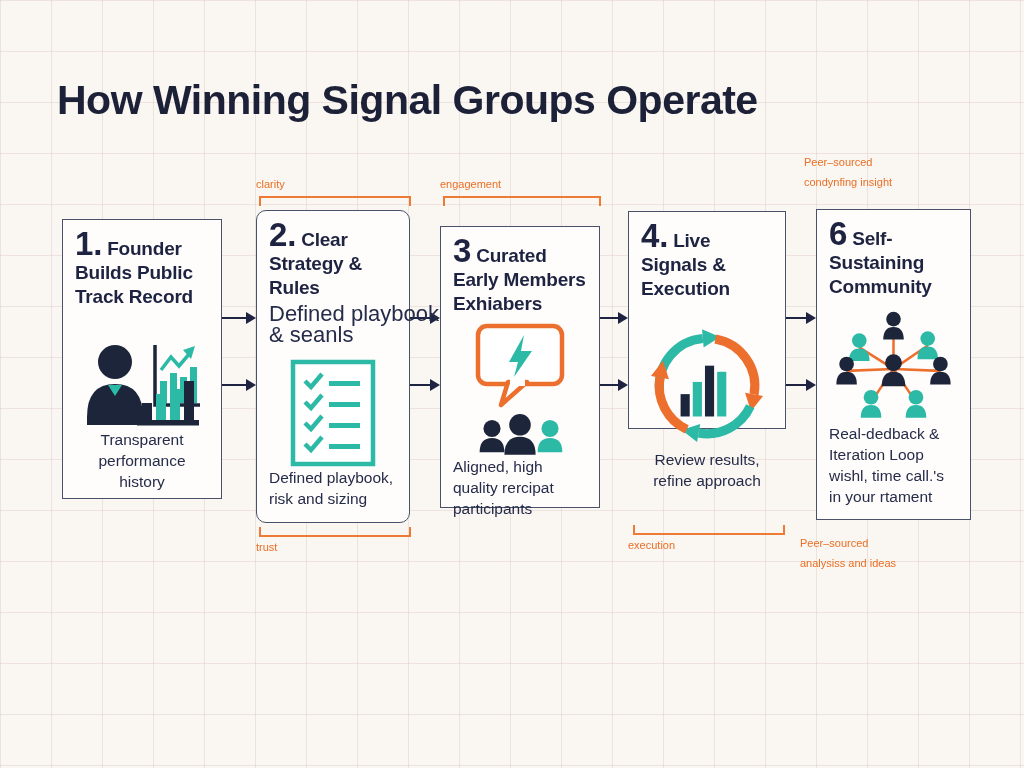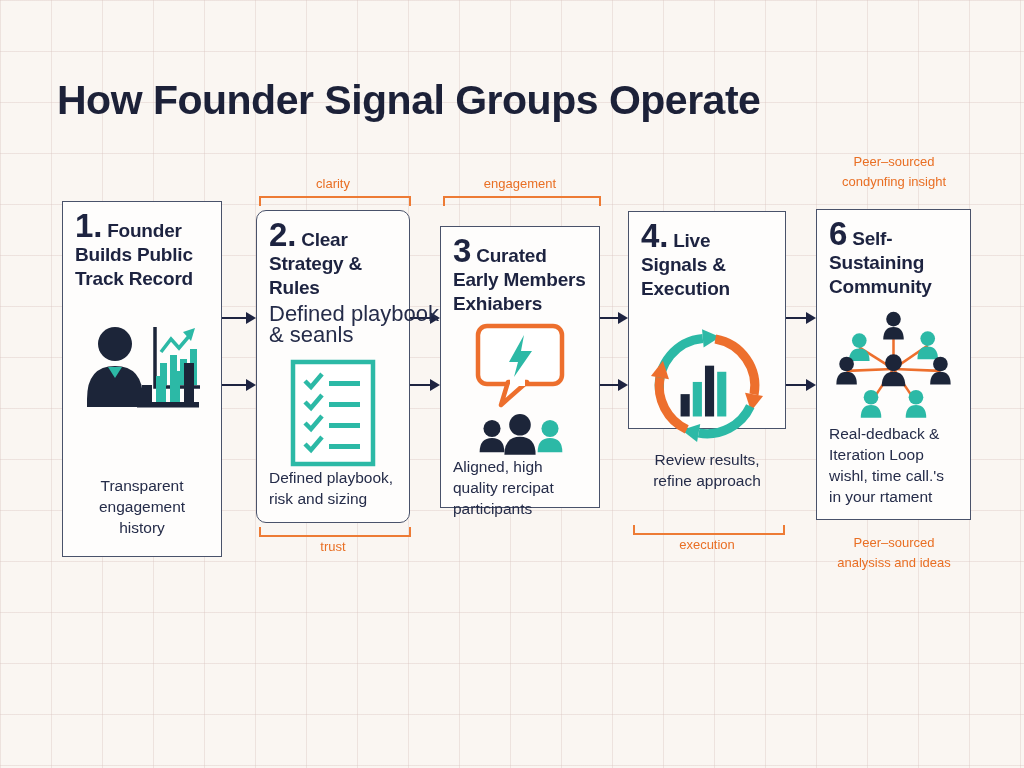--- a/index.html
+++ b/index.html
@@ -38,32 +38,32 @@
   .cap-left{margin-top:auto;margin-bottom:8px;}
   .icon-wrap{display:flex;justify-content:center;}
   .h-arrow{position:absolute;height:2.4px;background:#1d2340;}
   .h-arrow::after{
     content:"";position:absolute;right:-2px;top:-5.5px;
     border-left:10px solid #1d2340;
     border-top:6.5px solid transparent;
     border-bottom:6.5px solid transparent;
   }
   .orange-label{
-    position:absolute;color:#e96f24;font-size:13px;line-height:20px;
-    text-align:center;white-space:pre-line;
+    position:absolute;color:#e96f24;font-size:11px;line-height:20px;
+    white-space:pre-line;
   }
   .bracket-top{position:absolute;height:8px;border-top:2px solid #ed7b35;border-left:2px solid #ed7b35;border-right:2px solid #ed7b35;}
   .bracket-bottom{position:absolute;height:8px;border-bottom:2px solid #ed7b35;border-left:2px solid #ed7b35;border-right:2px solid #ed7b35;}
 </style>
 </head>
 <body>
 
 <div class="canvas">
 
-  <h1 class="main-title">How Founder Signal Groups Operate</h1>
+  <h1 class="main-title">How Winning Signal Groups Operate</h1>
 
   <div class="orange-label" style="left:256px;top:174px;width:154px;">clarity</div>
   <div class="bracket-top" style="left:259px;top:196px;width:148px;"></div>
 
   <div class="orange-label" style="left:440px;top:174px;width:160px;">engagement</div>
   <div class="bracket-top" style="left:443px;top:196px;width:154px;"></div>
 
   <div class="orange-label" style="left:804px;top:152px;width:180px;">Peer–sourced
 condynfing insight</div>
 
@@ -78,21 +78,21 @@
 
   <div class="h-arrow" style="left:222px;top:317px;width:32px;"></div>
   <div class="h-arrow" style="left:222px;top:384px;width:32px;"></div>
   <div class="h-arrow" style="left:410px;top:317px;width:28px;"></div>
   <div class="h-arrow" style="left:410px;top:384px;width:28px;"></div>
   <div class="h-arrow" style="left:600px;top:317px;width:26px;"></div>
   <div class="h-arrow" style="left:600px;top:384px;width:26px;"></div>
   <div class="h-arrow" style="left:786px;top:317px;width:28px;"></div>
   <div class="h-arrow" style="left:786px;top:384px;width:28px;"></div>
 
-  <div class="step-box" style="left:62px;top:201px;width:160px;height:356px;">
+  <div class="step-box" style="left:62px;top:219px;width:160px;height:280px;">
     <div class="step-title"><span class="step-num">1.</span><span class="t-pre">Founder
 Builds Public
 Track Record</span></div>
     <div class="icon-wrap" style="margin-top:16px;">
       <svg width="118" height="104" viewBox="0 0 118 104">
         <path d="M72,20 V80 H117" stroke="#1c2539" stroke-width="3.5" fill="none"></path>
         <rect x="77" y="56" width="7" height="22" fill="#2cb9a6"></rect>
         <rect x="87" y="48" width="7" height="30" fill="#2cb9a6"></rect>
         <rect x="97" y="52" width="7" height="26" fill="#2cb9a6"></rect>
         <rect x="107" y="42" width="7" height="36" fill="#2cb9a6"></rect>
@@ -102,21 +102,21 @@
         <path d="M4,92 Q4,59 32,59 Q60,59 60,92 L60,100 H4 Z" fill="#1c2539"></path>
         <polygon points="25,60 39,60 32,71" fill="#2cb9a6"></polygon>
         <rect x="54" y="95" width="62" height="5.5" fill="#1c2539"></rect>
         <rect x="59" y="78" width="10" height="17" fill="#1c2539"></rect>
         <rect x="73" y="69" width="10" height="26" fill="#2cb9a6"></rect>
         <rect x="87" y="64" width="10" height="31" fill="#2cb9a6"></rect>
         <rect x="101" y="56" width="10" height="39" fill="#1c2539"></rect>
       </svg>
     </div>
     <div class="step-caption cap-center p-pre">Transparent
-engagement history</div>
+performance history</div>
   </div>
 
   <div class="step-box" style="left:256px;top:210px;width:154px;height:313px;border-radius:10px;">
     <div class="step-title"><span class="step-num">2.</span><span class="t-pre">Clear
 Strategy &amp;
 Rules</span></div>
     <div class="step-sub t-pre">Defined playbook
 &amp; seanls</div>
     <div class="icon-wrap" style="margin-top:14px;">
       <svg width="86" height="108" viewBox="0 0 86 108">

